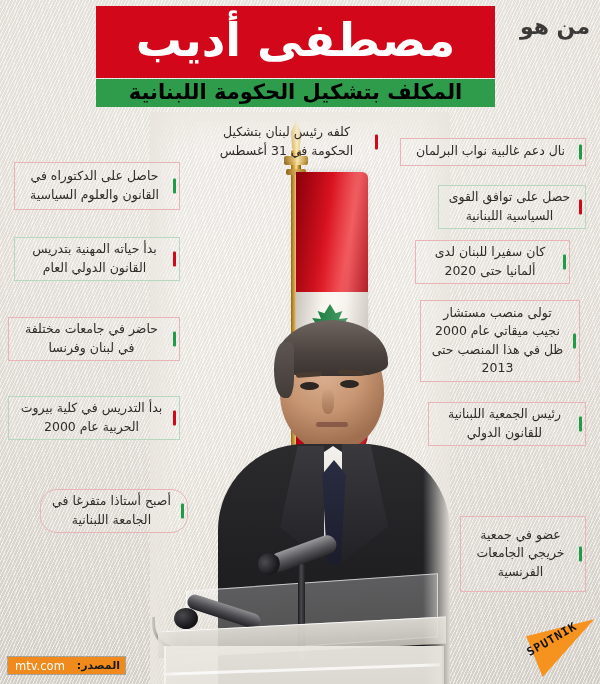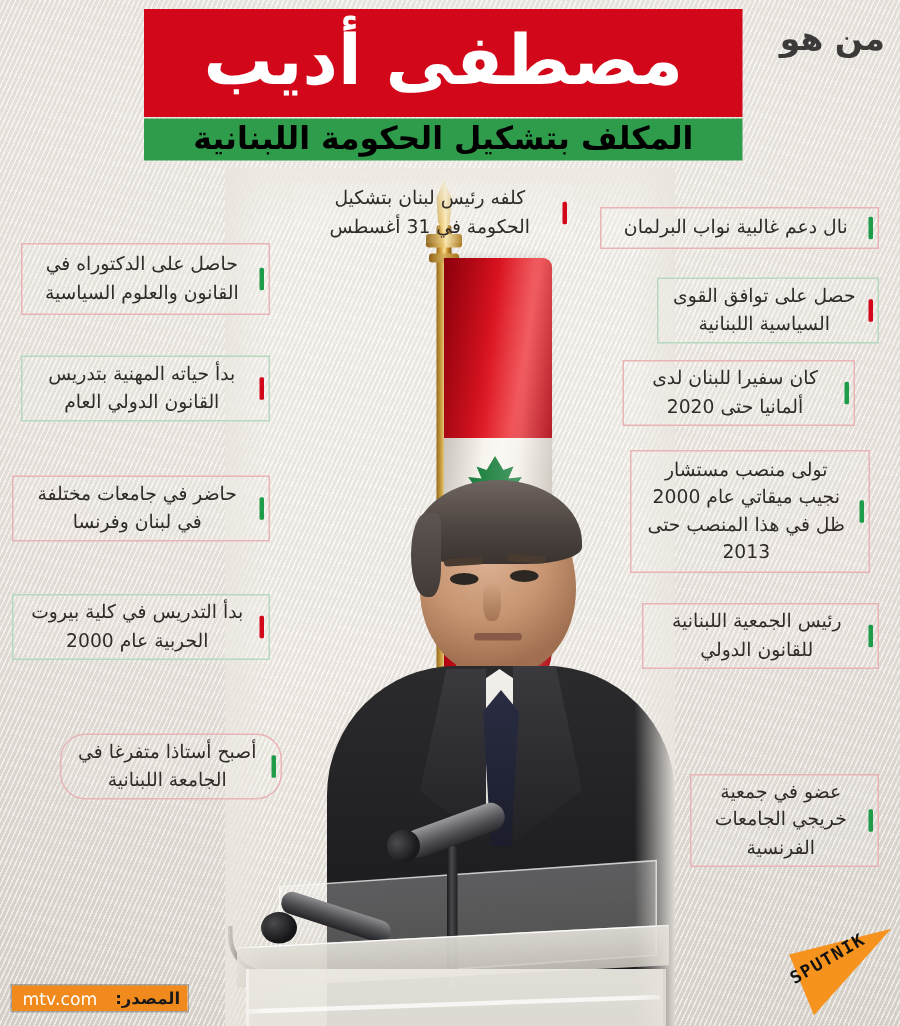--- a/index.html
+++ b/index.html
@@ -380,21 +380,21 @@
     <span class="bullet green"></span>
     <span class="txt">تولى منصب مستشار نجيب ميقاتي عام 2000 ظل في هذا المنصب حتى 2013</span>
   </div>
 
   <div class="fact br-red" style="left:428px;top:402px;width:158px;height:44px;">
     <span class="bullet green"></span>
     <span class="txt">رئيس الجمعية اللبنانية للقانون الدولي</span>
   </div>
 
 
-  <div class="fact br-red" style="left:460px;top:516px;width:126px;height:62px;">
+  <div class="fact br-red" style="left:460px;top:516px;width:126px;height:76px;">
     <span class="bullet green"></span>
     <span class="txt">عضو في جمعية خريجي الجامعات الفرنسية</span>
   </div>
 
   <div class="source">
     <span class="lbl">المصدر:</span>
     <span class="val">mtv.com</span>
   </div>
 
   <div class="sputnik">

